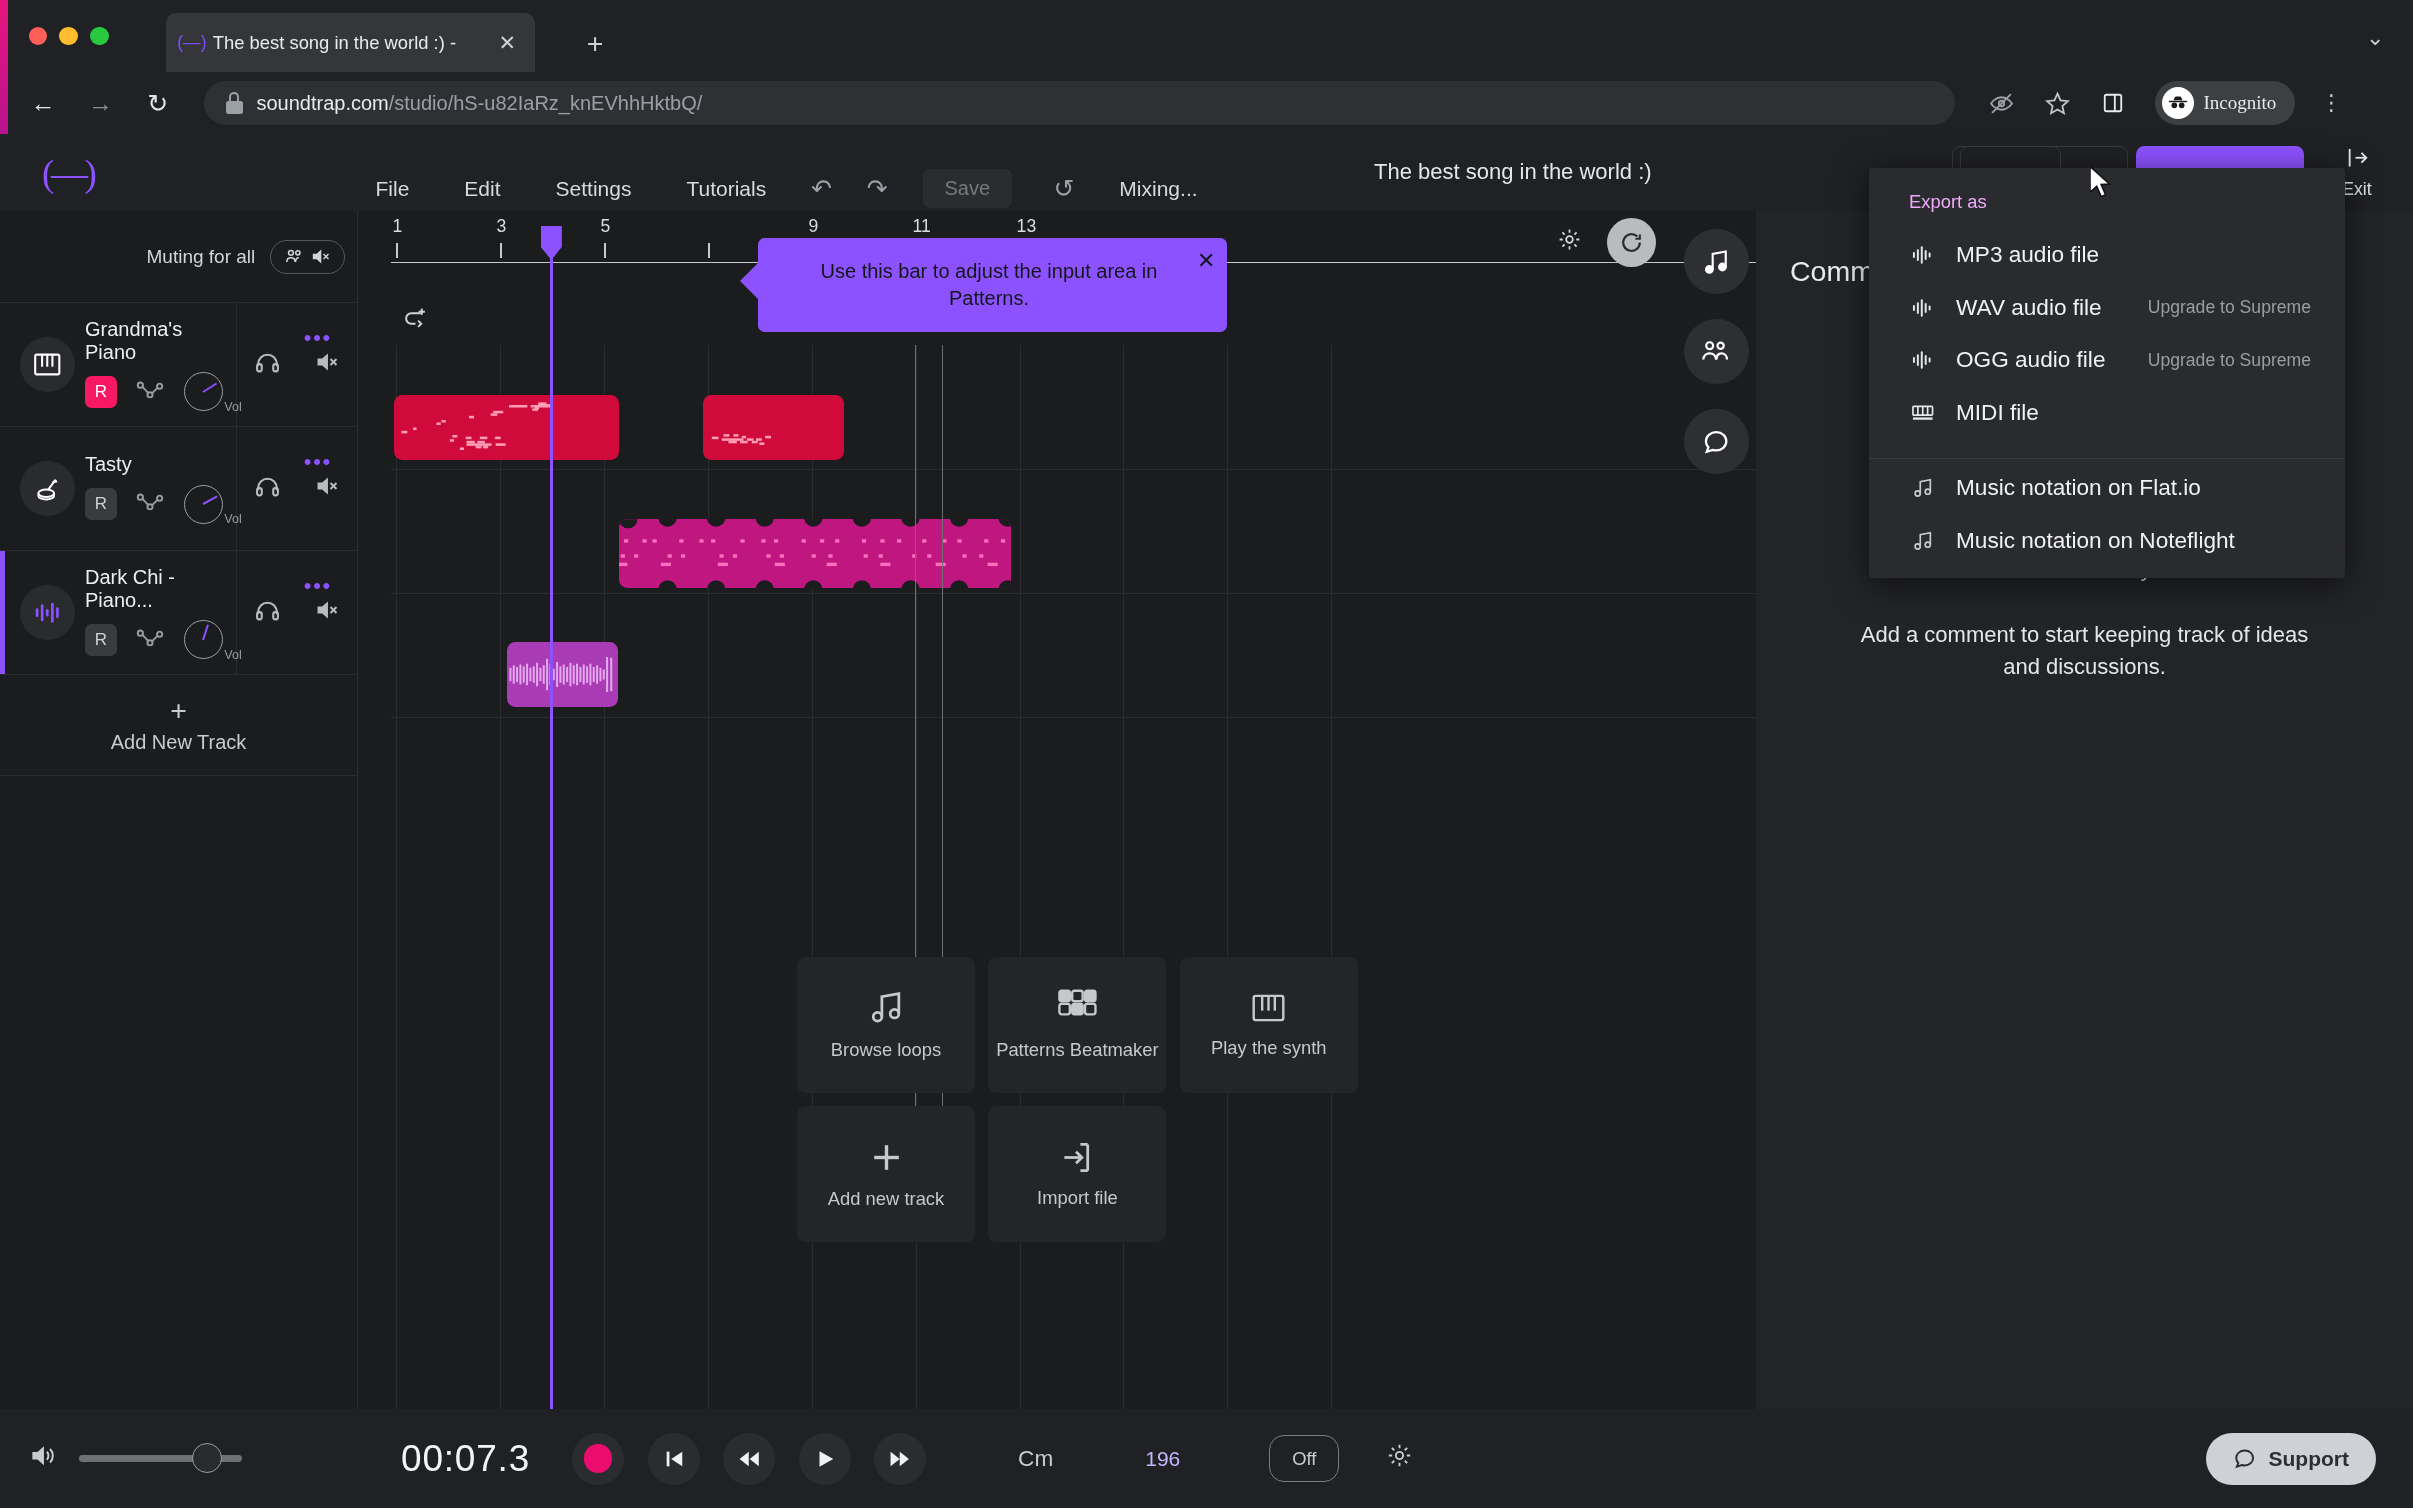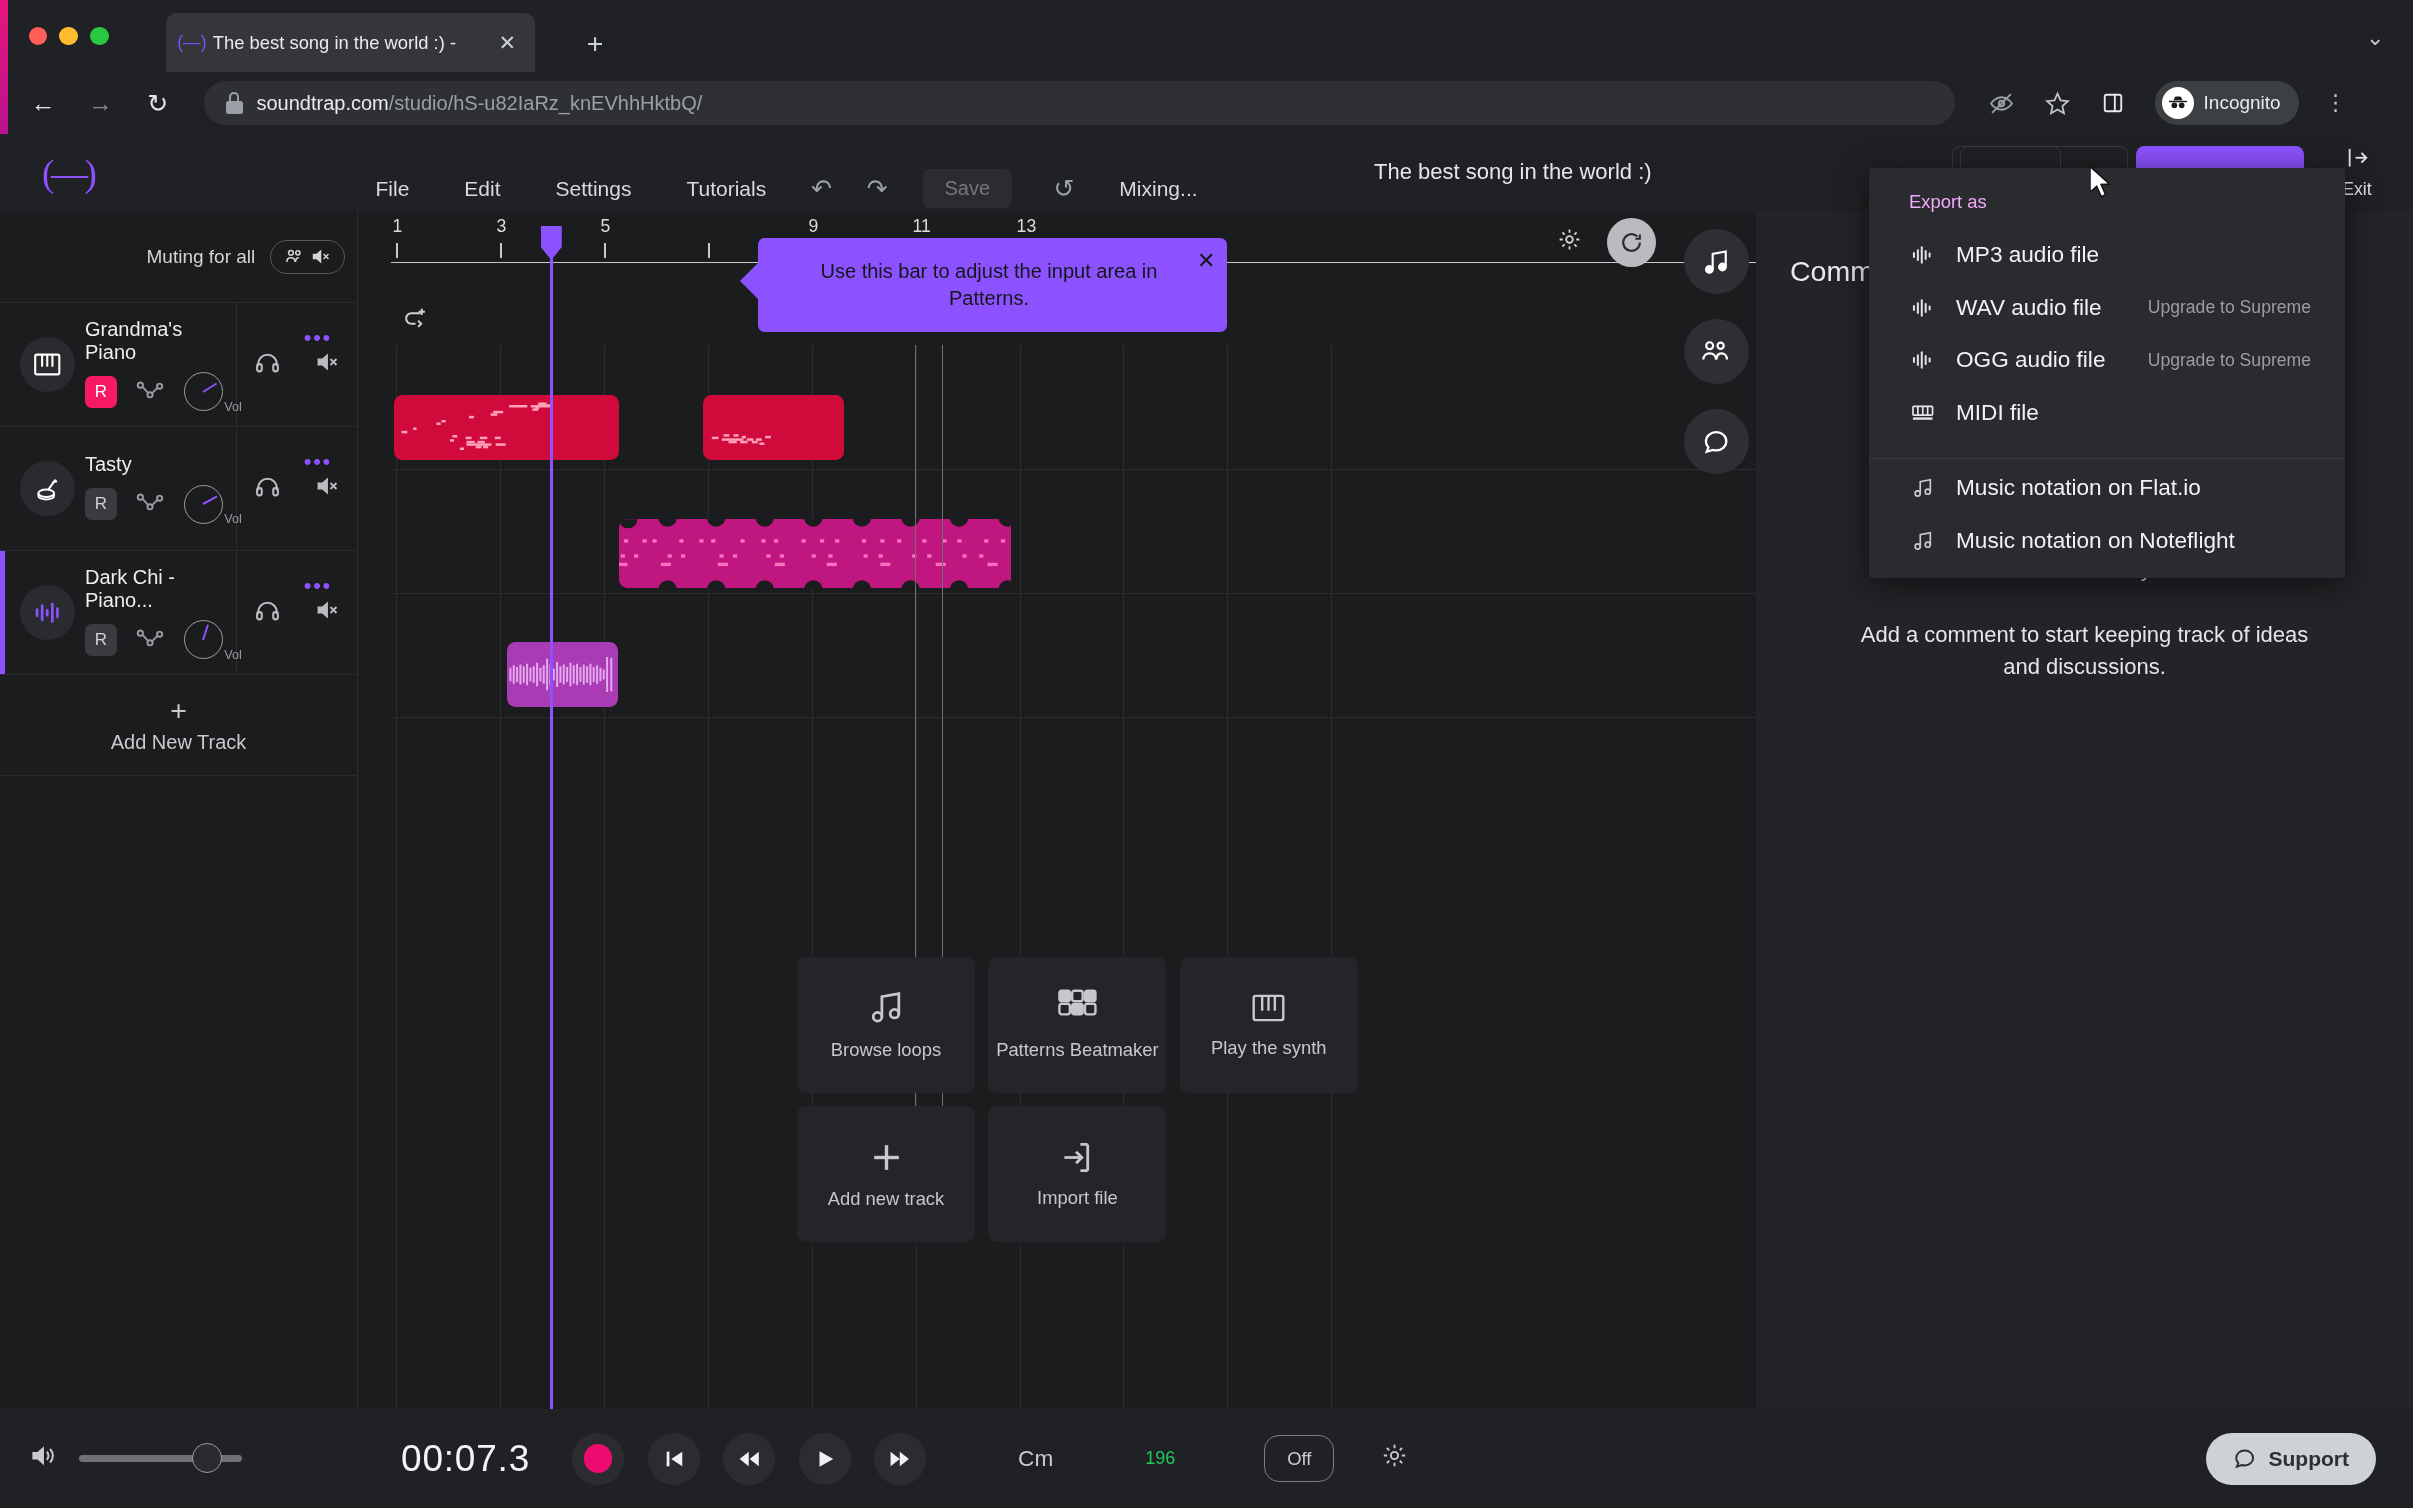--- a/index.html
+++ b/index.html
@@ -48,21 +48,21 @@
   .nav-ico.dim { color: #8a8d91; }
   .urlbar { flex: 1; height: 44px; background: #2f3033; border-radius: 22px;
             display: flex; align-items: center; padding: 0 22px; gap: 13.4px; margin-left: 8.4px;
             margin-right: 8.4px; max-width: 1751px;}
   .lock { width: 17px; height: 22px; position: relative; flex: none; }
   .lock i { position:absolute; left:0; bottom:0; width:17px; height:12.6px; background:#9aa0a6; border-radius:2.5px; }
   .lock b { position:absolute; left:3.4px; top:0; width:10px; height:11px; border:2.5px solid #9aa0a6;
             border-bottom:none; border-radius:5.9px 5.9px 0 0; }
   .url { font-size: 20px; color: #9aa0a6; white-space: nowrap; }
   .url b { color: #e8eaed; font-weight: normal; }
-  .omni-right { display: flex; align-items: center; gap: 17px; }
+  .omni-right { display: flex; align-items: center; gap: 17px; font-family: Liberation Serif, serif; }
   .ico-btn { width: 39px; height:39px; display:flex;align-items:center;justify-content:center;
              color:#c4c7ca; font-size: 22px; }
   .incognito-pill { height: 44px; background:#3c4043; border-radius: 22px; display:flex;
                     align-items:center; gap: 10px; padding: 0 18.4px 0 6.7px; margin-left: 5px;}
   .incog-avatar { width: 32px; height:32px; border-radius:50%; background:#fff; display:flex;
                   align-items:center; justify-content:center;}
   .incog-label { color:#e8eaed; font-size: 19px; }
 
   
   .studio { position: absolute; top: 134px; left: 0; width: 2413px; height: 1374px;
@@ -197,21 +197,21 @@
   .slider .thumb { position:absolute; left: 113px; top: -11.7px; width: 30px; height: 30px;
                    border-radius:50%; background:#2a2b2e; border: 1.7px solid #9a9ca0;}
   .timecode { color:#f3f4f6; font-size: 37px; margin-left: 159px; letter-spacing: 0.8px;
               font-family:"Liberation Sans", sans-serif;}
   .tp-btns { display:flex; align-items:center; gap: 23.5px; margin-left: 42px; }
   .tp-btn { width: 52px; height: 52px; border-radius: 50%; background:#2b2c2f;
             display:flex; align-items:center; justify-content:center; color:#f0f1f3; font-size: 22.6px;}
   .tp-btn.rec { background:#2b2c2f; }
   .rec-dot { width: 28.5px; height:28.5px; border-radius:50%; background:#ec0b6e; }
   .key-lbl { color:#c9cbce; font-size: 22.6px; margin-left: 92px; }
-  .bpm-lbl { color:#22c55e; font-size: 18px; margin-left: 92px; }
+  .bpm-lbl { color:#c4b5fd; font-size: 21px; margin-left: 92px; }
   .metro { margin-left: 89px; width: 70px; height: 47px; border:1.3px solid #7c7e82;
            border-radius: 15px; display:flex;align-items:center;justify-content:center;
            color:#c9cbce; font-size: 18.4px; }
   .tp-gear { margin-left: 47px; color:#c9cbce; font-size: 25px; }
   .support { position:absolute; right: 37px; top: 23.5px; height: 52px; background:#ced1d6;
              border-radius: 26px; display:flex; align-items:center; gap: 11.7px; padding: 0 27px;
              color:#2c2f34; font-size: 21px; font-weight:bold;}
   .cursor { position:absolute; left: 2090px; top: 166px; width: 0; height:0; z-index: 99; }
 </style>
 </head>

